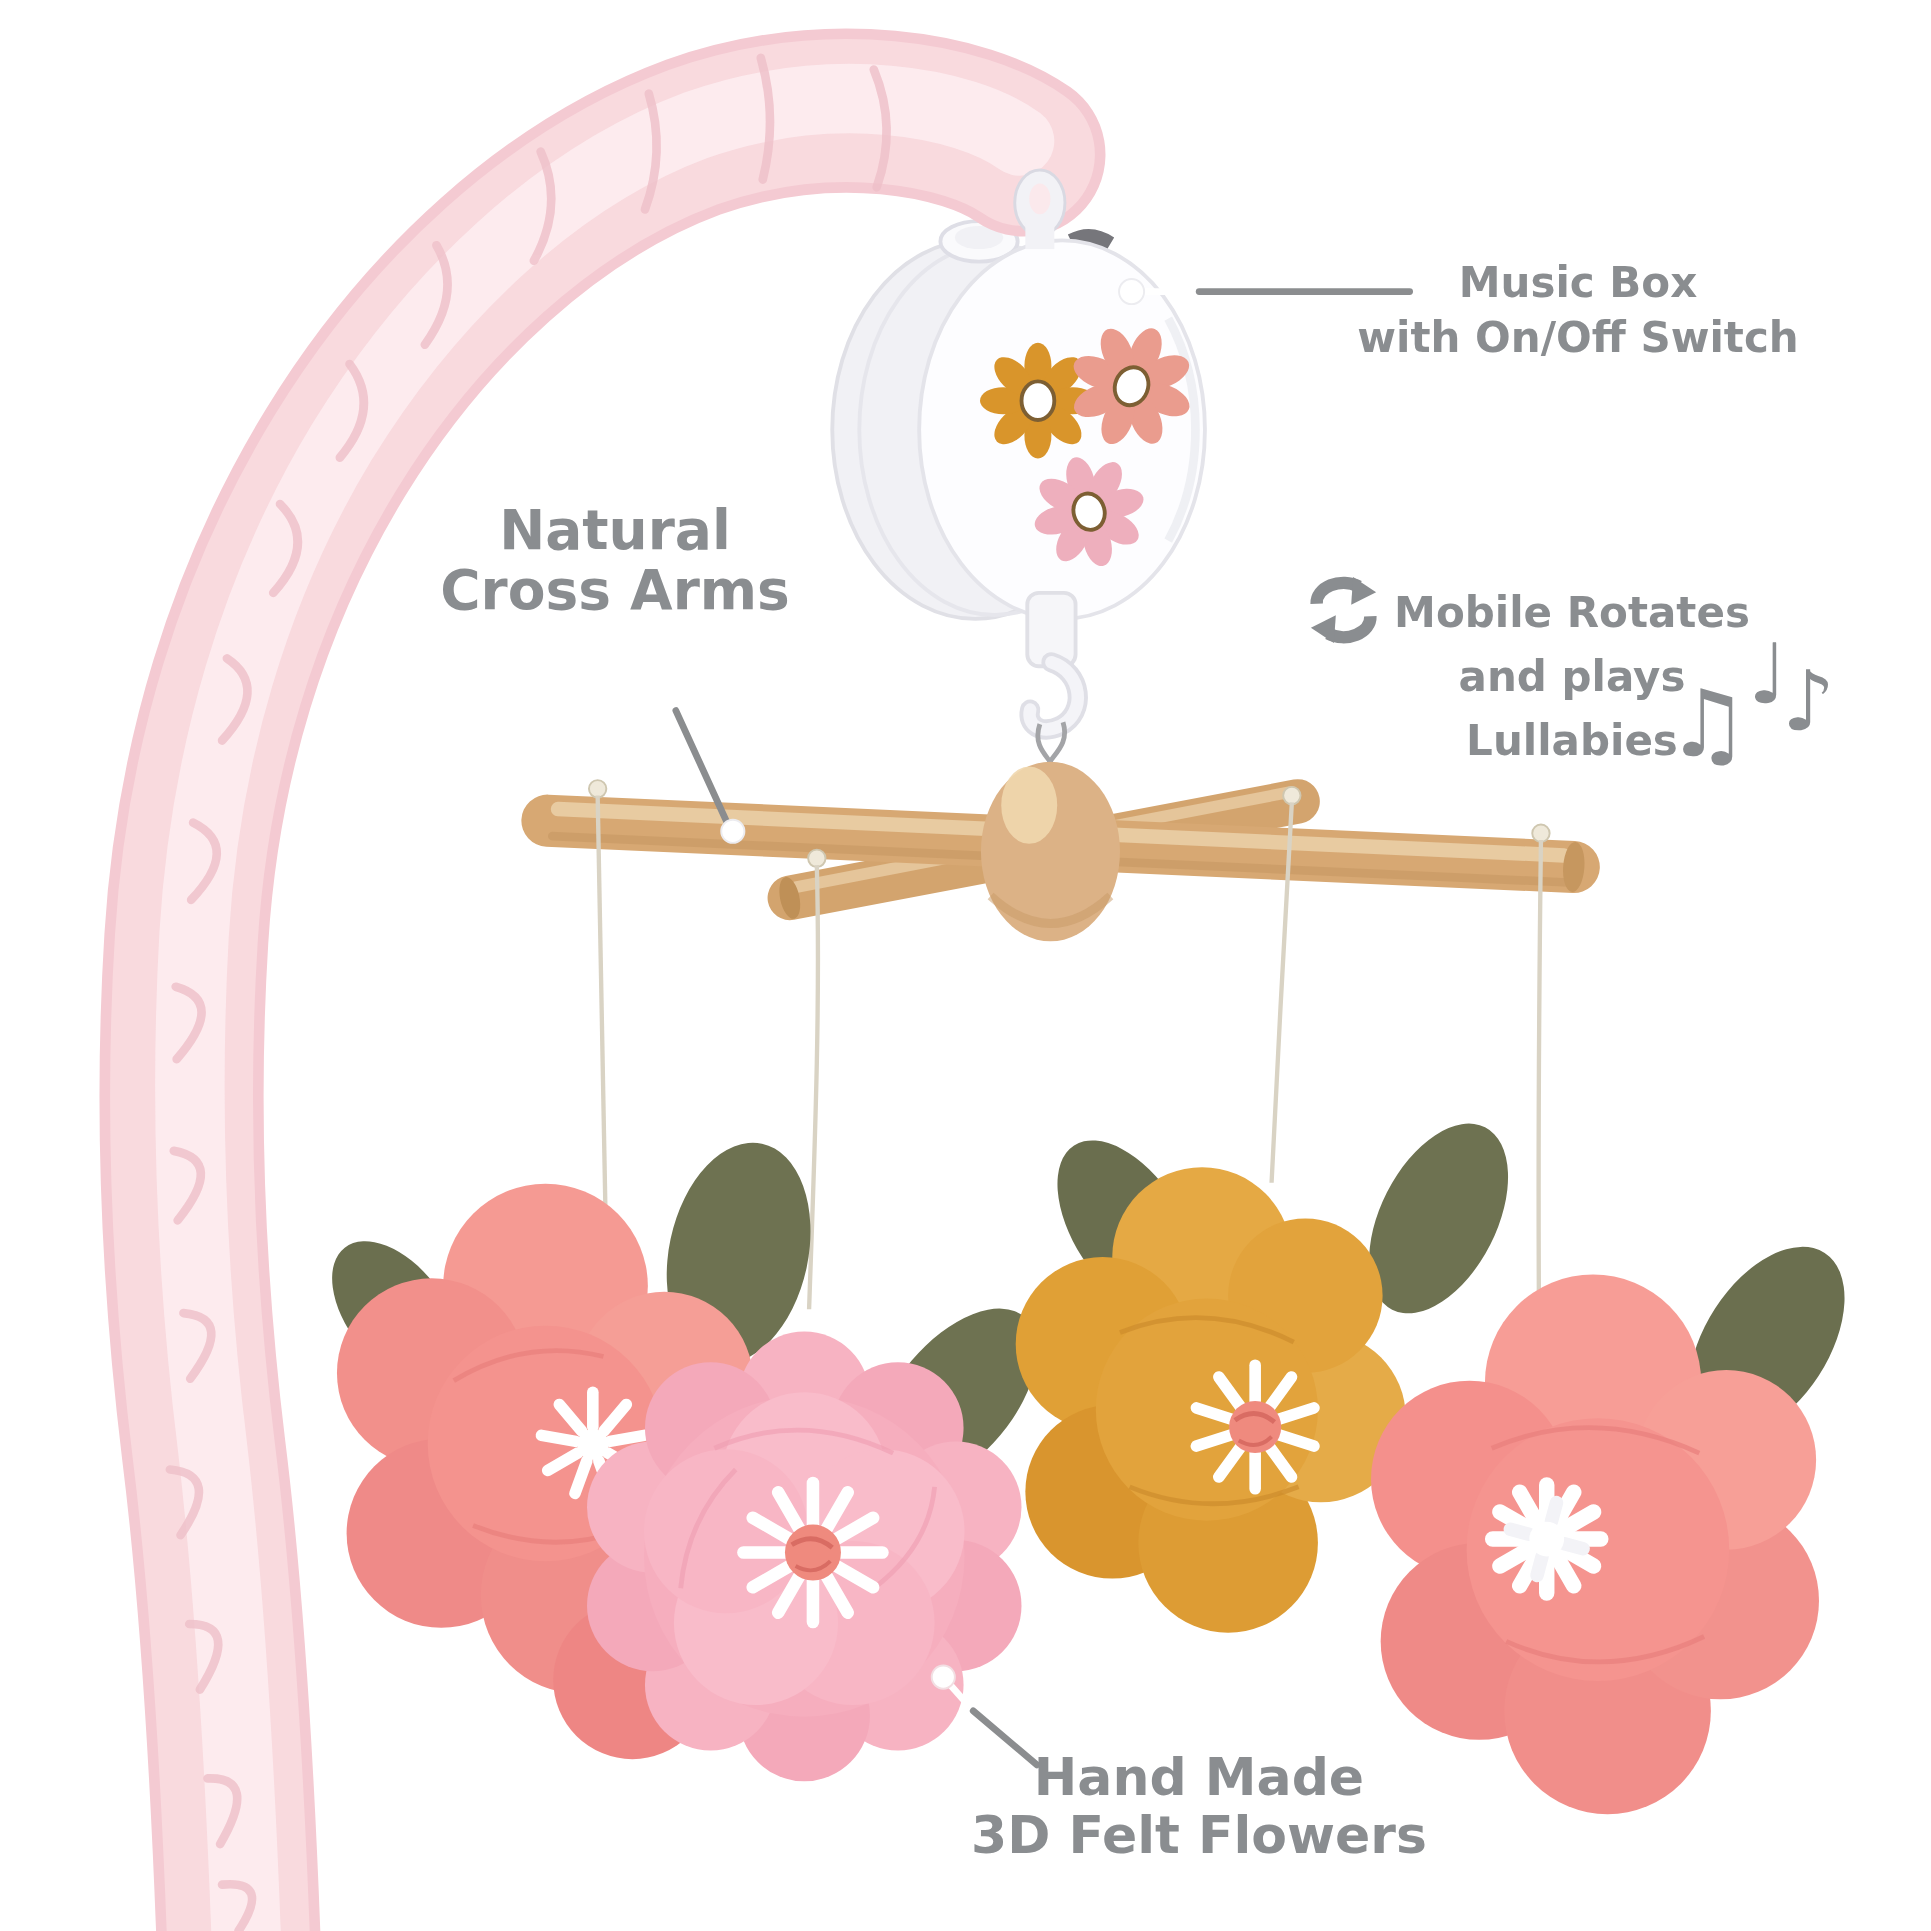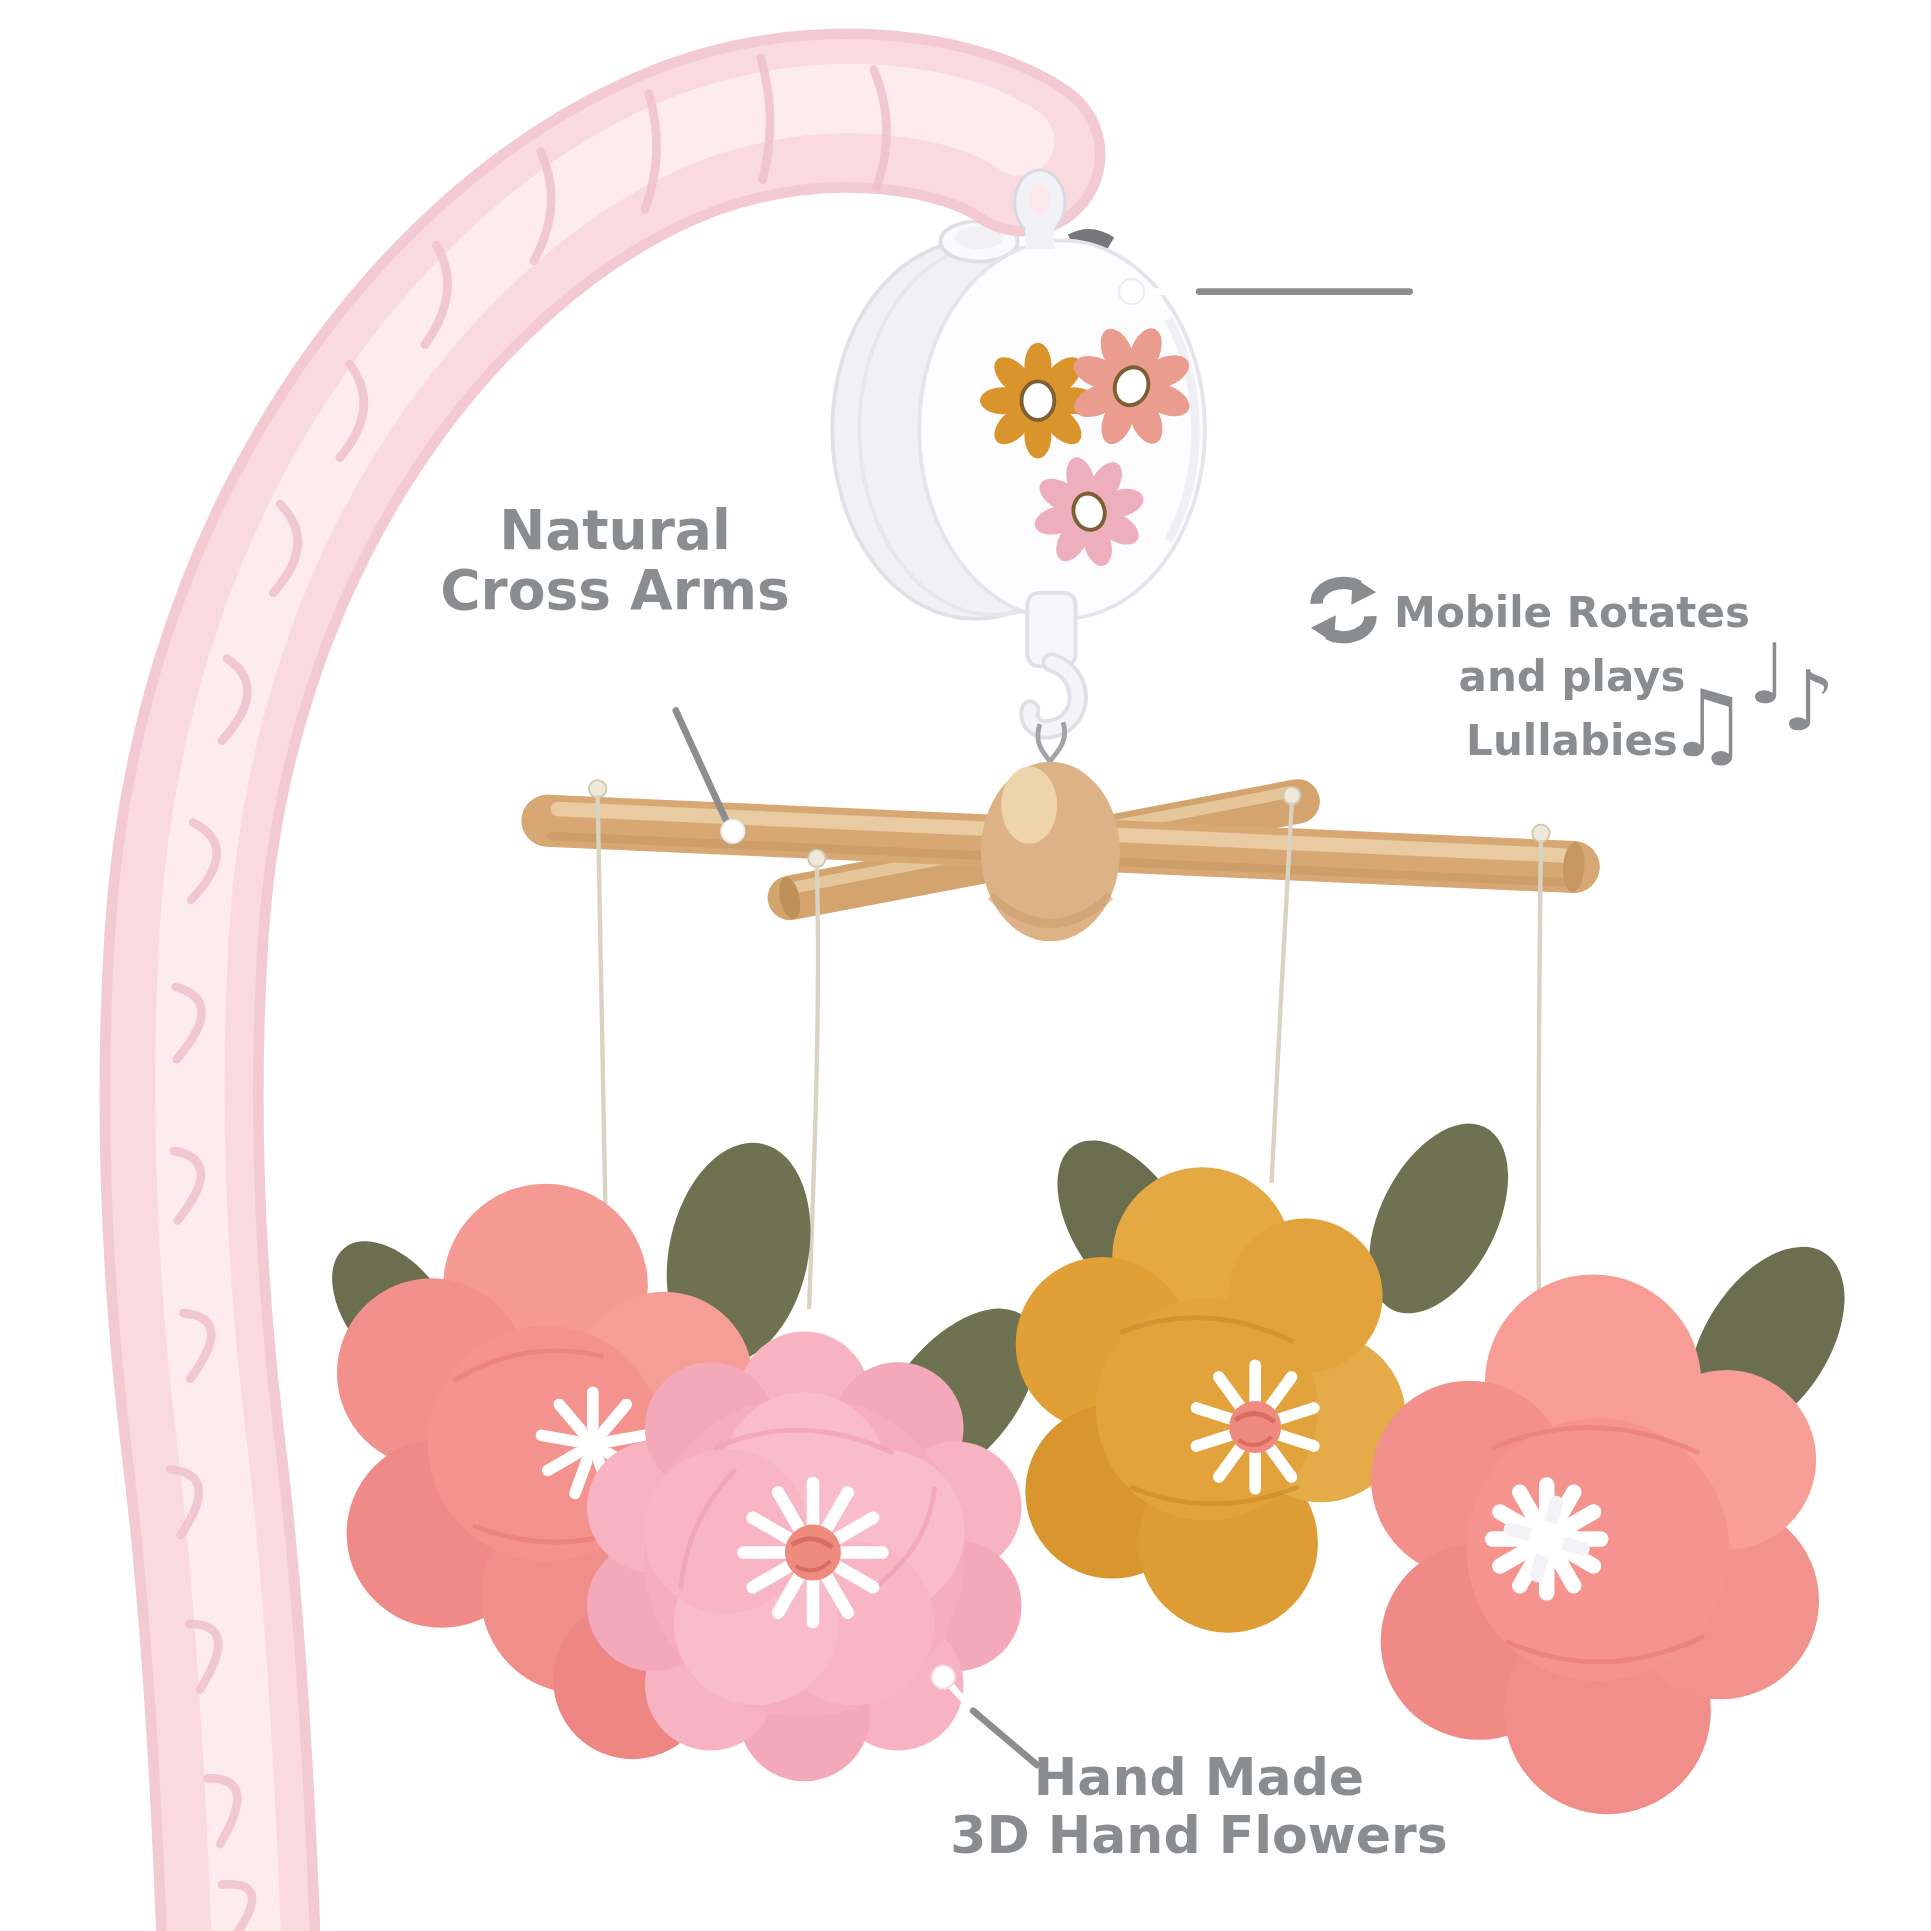--- a/index.html
+++ b/index.html
@@ -284,35 +284,39 @@
     <line x1="1242" y1="302" x2="1460" y2="302" stroke="#8b8d8f" stroke-width="7" stroke-linecap="round"></line>
     <circle cx="1172" cy="302" r="13" fill="#ffffff" stroke="#ececf0" stroke-width="2"></circle>
     <line x1="700" y1="736" x2="754" y2="854" stroke="#8b8d8f" stroke-width="7" stroke-linecap="round"></line>
     <circle cx="759" cy="861" r="12" fill="#ffffff" stroke="#ececf0" stroke-width="2"></circle>
     <line x1="985" y1="1746" x2="1008" y2="1772" stroke="#ffffff" stroke-width="7"></line>
     <line x1="1008" y1="1772" x2="1074" y2="1828" stroke="#8b8d8f" stroke-width="7" stroke-linecap="round"></line>
     <circle cx="977" cy="1737" r="12" fill="#ffffff" stroke="#f2dfe3" stroke-width="2"></circle>
   </g>
 </svg>
 
+  <div class="ann" style="left:1578px;top:255px;font-size:42px;line-height:55px;">
+    <div>Music Box</div>
+    <div>with On/Off Switch</div>
+  </div>
 
   <div class="ann" style="left:615px;top:500px;font-size:55px;line-height:60px;">
     <div>Natural</div>
     <div>Cross Arms</div>
   </div>
 
   <div class="ann" style="left:1572px;top:581px;font-size:42px;line-height:64px;">
     <div>Mobile Rotates</div>
     <div>and plays</div>
     <div>Lullabies</div>
   </div>
 
   <div class="ann" style="left:1199px;top:1748px;font-size:52px;line-height:58px;">
     <div>Hand Made</div>
-    <div>3D Hand Flowers</div>
+    <div>3D Felt Flowers</div>
   </div>
 
   <svg class="rot" style="left:1307px;top:575px;" width="73" height="71" viewBox="0 0 76 74">
     <path d="M 10,30 A 28,21 0 0 1 54,12" fill="none" stroke="#8a8d90" stroke-width="13"></path>
     <polygon points="48,2 72,18 46,31" fill="#8a8d90"></polygon>
     <path d="M 66,43 A 28,21 0 0 1 22,61" fill="none" stroke="#8a8d90" stroke-width="13"></path>
     <polygon points="28,71 4,55 30,42" fill="#8a8d90"></polygon>
   </svg>
 
   <div class="note" style="left:1666px;top:678px;font-size:93px;">♫</div>

